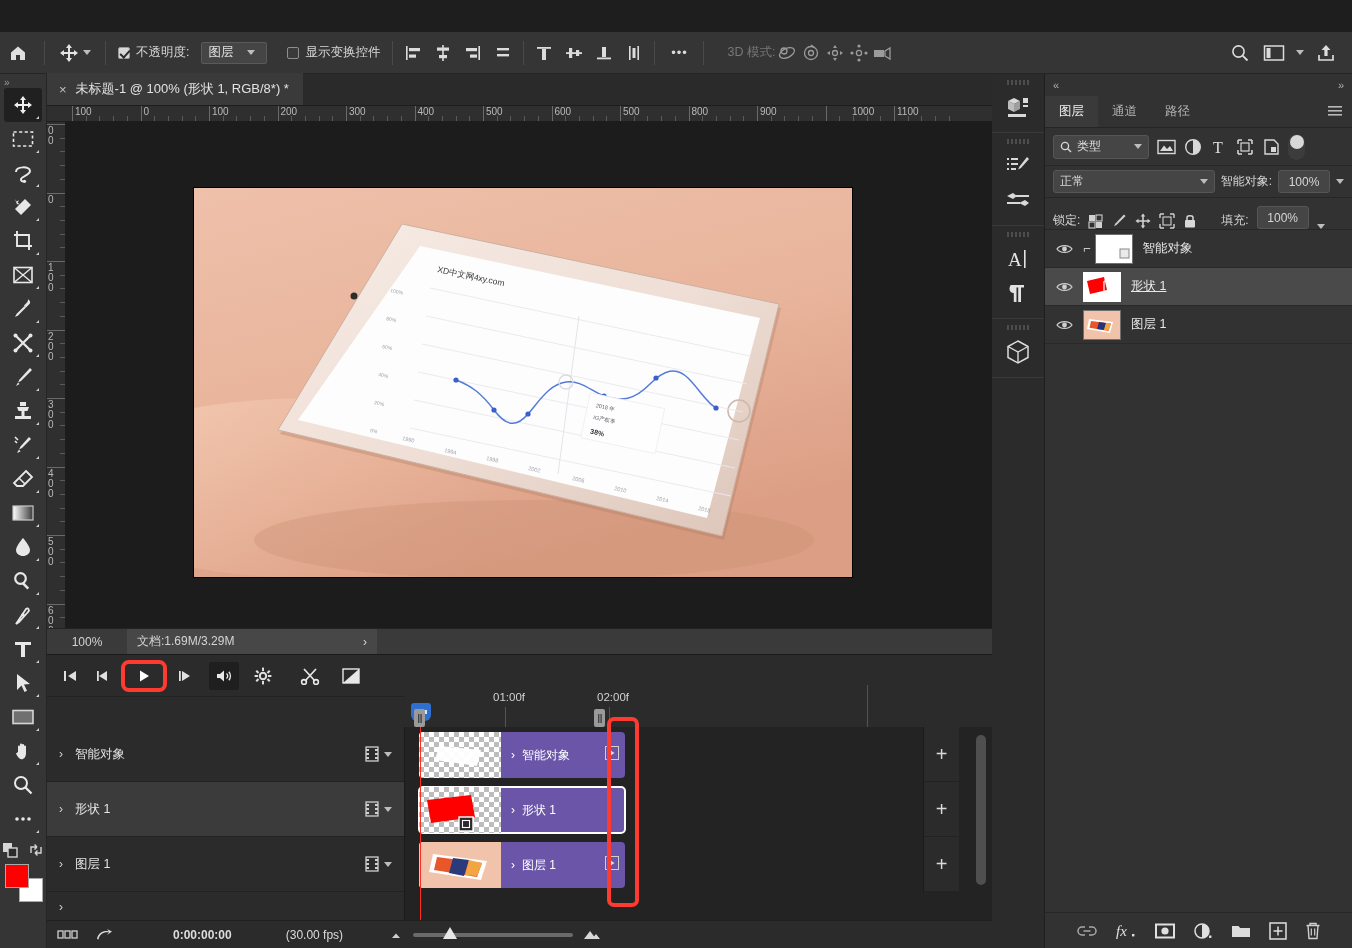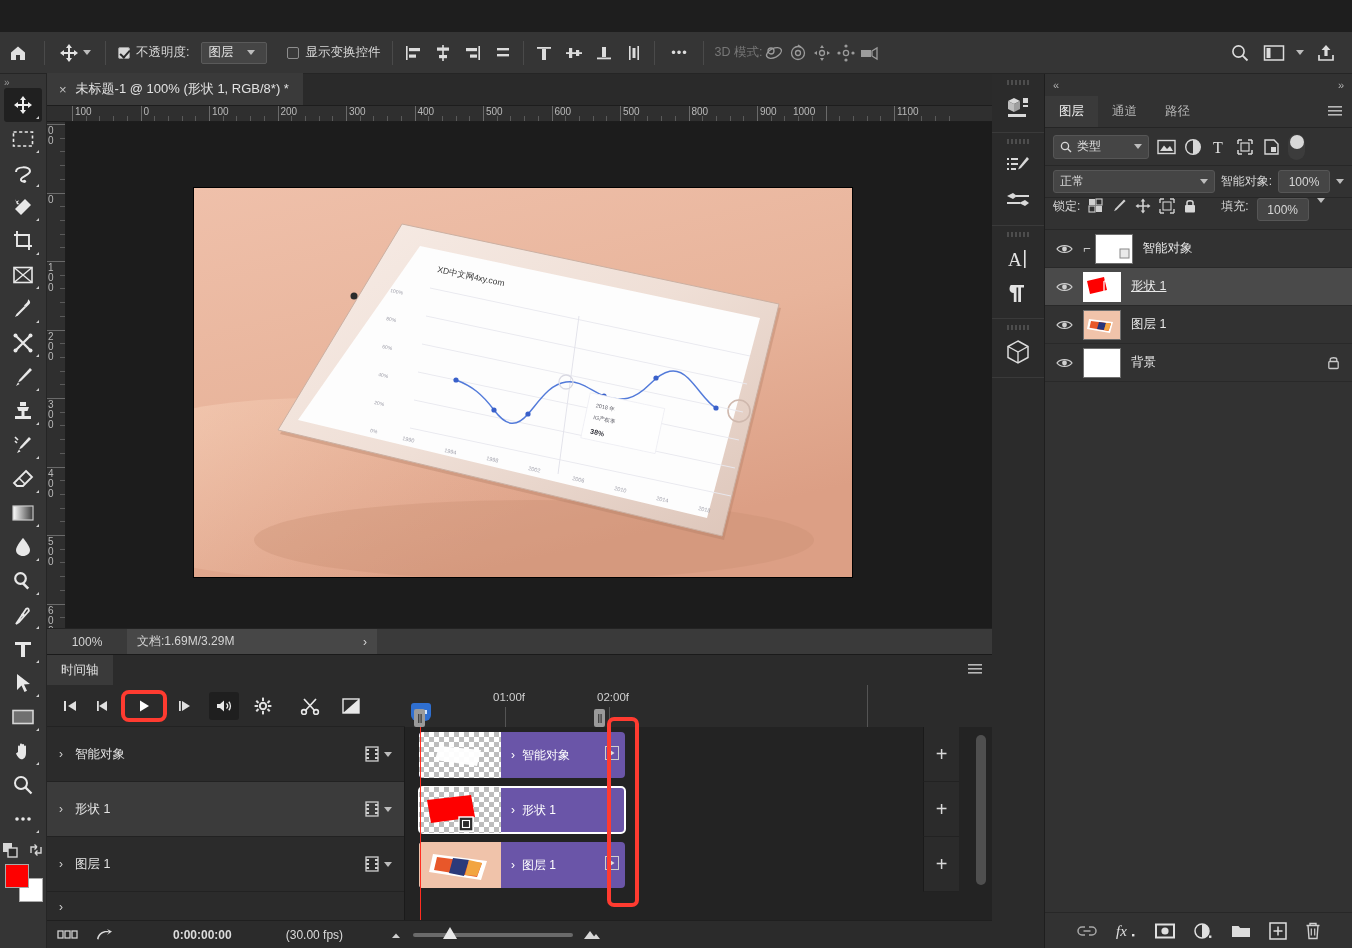--- a/index.html
+++ b/index.html
@@ -219,21 +219,21 @@
              font-size:12px; color:#e0e0e0; }
   .toggle-pill { width:17px;height:26px;background:#3c3c3c;border-radius:9px;position:relative; }
   .toggle-knob { position:absolute; left:1.5px; top:1.5px; width:14px;height:14px;border-radius:50%;background:#d8d8d8; }
 
   .blendrow { height:32px; display:flex; align-items:center; gap:6px; padding:0 8px;
               border-bottom:1px solid #272727; }
   .blendsel { flex:1; height:23px; background:#454545; border:1px solid #565656; border-radius:3px;
               display:flex; align-items:center; justify-content:space-between; padding:0 6px; font-size:12px; }
   .numfield { width:52px; height:23px; background:#454545; border:1px solid #565656; border-radius:3px;
               display:flex; align-items:center; justify-content:center; font-size:12px; }
-  .lockrow { height:32px; display:flex; align-items:flex-start; gap:8px; padding:0 8px;
+  .lockrow { height:32px; display:flex; align-items:flex-end; gap:8px; padding:0 8px;
              border-bottom:1px solid #272727; font-size:12px; }
 
   .layerlist { background:#323232; }
   .layer { height:38px; display:flex; align-items:center; border-bottom:1px solid #292929; }
   .layer.sel { background:#4a4a4a; }
   .eye { width:38px; display:flex; justify-content:center; }
   .thumb { width:38px; height:30px; border:1px solid #6f6f6f; background:#fff; position:relative; flex:none; }
   .lname { margin-left:10px; font-size:12.5px; color:#e8e8e8; }
   .lname.u { text-decoration:underline; }
   .lockico { margin-left:auto; margin-right:12px; }
@@ -332,21 +332,21 @@
         <svg width="18" height="18" viewBox="0 0 18 18">
             <rect x="4" y="2" width="1.6" height="14" fill="#dcdcdc"></rect>
             <rect x="12.4" y="2" width="1.6" height="14" fill="#dcdcdc"></rect>
             <rect x="7.5" y="4" width="3" height="10" fill="#dcdcdc"></rect>
           </svg>
       </span>
     </div>
     <div class="ob-sep"></div>
     <span class="icobtn" style="width:32px;color:#dcdcdc;font-size:13px;letter-spacing:1px;">•••</span>
     <div class="ob-sep"></div>
-    <span class="lbl dim" style="margin-left:2px;">3D 模式:</span>
+    <span class="lbl dim" style="margin-left:15px;">3D 模式:</span>
     <span class="icobtn">
       <svg width="20" height="20" viewBox="0 0 20 20">
           <ellipse cx="10" cy="10" rx="8" ry="4.5" fill="none" stroke="#9b9b9b" stroke-width="1.3" transform="rotate(-25 10 10)"></ellipse>
           <circle cx="7" cy="8" r="3" fill="none" stroke="#9b9b9b" stroke-width="1.3"></circle>
         </svg>
     </span>
     <span class="icobtn">
       <svg width="20" height="20" viewBox="0 0 20 20">
           <circle cx="10" cy="10" r="6.5" fill="none" stroke="#9b9b9b" stroke-width="1.3"></circle>
           <circle cx="10" cy="10" r="2.5" fill="none" stroke="#9b9b9b" stroke-width="1.3"></circle>
@@ -648,21 +648,21 @@
       <span class="rtickS" style="left: 668.9px;"></span>
       <span class="rtickS" style="left: 682.6px;"></span>
       <span class="rtickS" style="left: 696.3px;"></span>
       <span class="rtick" style="left: 710px;"></span>
       <span class="rnum" style="left: 711px;">900</span>
       <span class="rtickS" style="left: 723.7px;"></span>
       <span class="rtickS" style="left: 737.4px;"></span>
       <span class="rtickS" style="left: 751.1px;"></span>
       <span class="rtickS" style="left: 764.8px;"></span>
       <span class="rtick" style="left: 778.5px;"></span>
-      <span class="rnum" style="left: 744px;">1000</span>
+      <span class="rnum" style="left: 803px;">1000</span>
       <span class="rtickS" style="left: 792.2px;"></span>
       <span class="rtickS" style="left: 805.9px;"></span>
       <span class="rtickS" style="left: 819.6px;"></span>
       <span class="rtickS" style="left: 833.3px;"></span>
       <span class="rtick" style="left: 847px;"></span>
       <span class="rnum" style="left: 848px;">1100</span>
       <span class="rtickS" style="left: 860.7px;"></span>
       <span class="rtickS" style="left: 874.4px;"></span>
       <span class="rtickS" style="left: 888.1px;"></span>
       <span class="rtickS" style="left: 901.8px;"></span>
@@ -802,30 +802,20 @@
 
   <div class="canvasstatus">
     <span class="cs-zoom">100%</span>
     <span class="cs-doc">
       <span>文档:1.69M/3.29M</span>
       <span>›</span>
     </span>
   </div>
 
   <div class="timeline">
-    <div class="tl-tabs">
-      <div class="tl-tab">时间轴</div>
-      <span class="tl-menu">
-        <svg width="14" height="12" viewBox="0 0 14 12">
-            <rect y="0" width="14" height="1.6" fill="#b8b8b8"></rect>
-            <rect y="4" width="14" height="1.6" fill="#b8b8b8"></rect>
-            <rect y="8" width="14" height="1.6" fill="#b8b8b8"></rect>
-          </svg>
-      </span>
-    </div>
 
     <div class="tl-controls">
       <span class="tcb">
         <svg width="18" height="16" viewBox="0 0 18 16">
             <rect x="3" y="3" width="2" height="10" fill="#e0e0e0"></rect>
             <path d="M15 3 L15 13 L7 8 Z" fill="#e0e0e0"></path>
           </svg>
       </span>
       <span class="tcb">
         <svg width="18" height="16" viewBox="0 0 18 16">
@@ -1293,36 +1283,20 @@
               <rect width="36" height="28" fill="#f0c3aa"></rect>
               <path d="M5 8 L29 11 L26 22 L3 18 Z" fill="#ffffff"></path>
               <path d="M7 10 L27 12.5 L24.5 20 L5.5 16.8 Z" fill="#e8572a"></path>
               <path d="M15 11 L22 12 L20 19 L13 18 Z" fill="#26357a"></path>
               <path d="M22 12 L27 12.6 L24.5 19.6 L20 19 Z" fill="#f2a541"></path>
             </svg>
         </span>
         <span class="lname">图层 1</span>
       </div>
 
-      <div class="layer">
-        <span class="eye">
-          <svg width="17" height="12" viewBox="0 0 17 12">
-              <path d="M1 6 C4 1.5, 13 1.5, 16 6 C13 10.5, 4 10.5, 1 6 Z" fill="none" stroke="#cfcfcf" stroke-width="1.3"></path>
-              <circle cx="8.5" cy="6" r="2.4" fill="#cfcfcf"></circle>
-            </svg>
-        </span>
-        <span class="thumb" style="background:#ffffff;"></span>
-        <span class="lname">背景</span>
-        <span class="lockico">
-          <svg width="13" height="15" viewBox="0 0 13 15">
-              <path d="M3.2 6.5 V4.4 C3.2 2.2, 9.8 2.2, 9.8 4.4 V6.5" fill="none" stroke="#c9c9c9" stroke-width="1.3"></path>
-              <rect x="1.8" y="6.5" width="9.4" height="7" rx="1" fill="none" stroke="#c9c9c9" stroke-width="1.3"></rect>
-            </svg>
-        </span>
-      </div>
     </div>
 
     <div class="dockbottom">
       <span>
         <svg width="20" height="14" viewBox="0 0 20 14">
             <path d="M8 3 H5 A4 4 0 0 0 5 11 H8 M12 3 H15 A4 4 0 0 1 15 11 H12 M6.5 7 H13.5" fill="none" stroke="#a9a9a9" stroke-width="1.5"></path>
           </svg>
       </span>
       <span>
         <svg width="22" height="18" viewBox="0 0 22 18">

